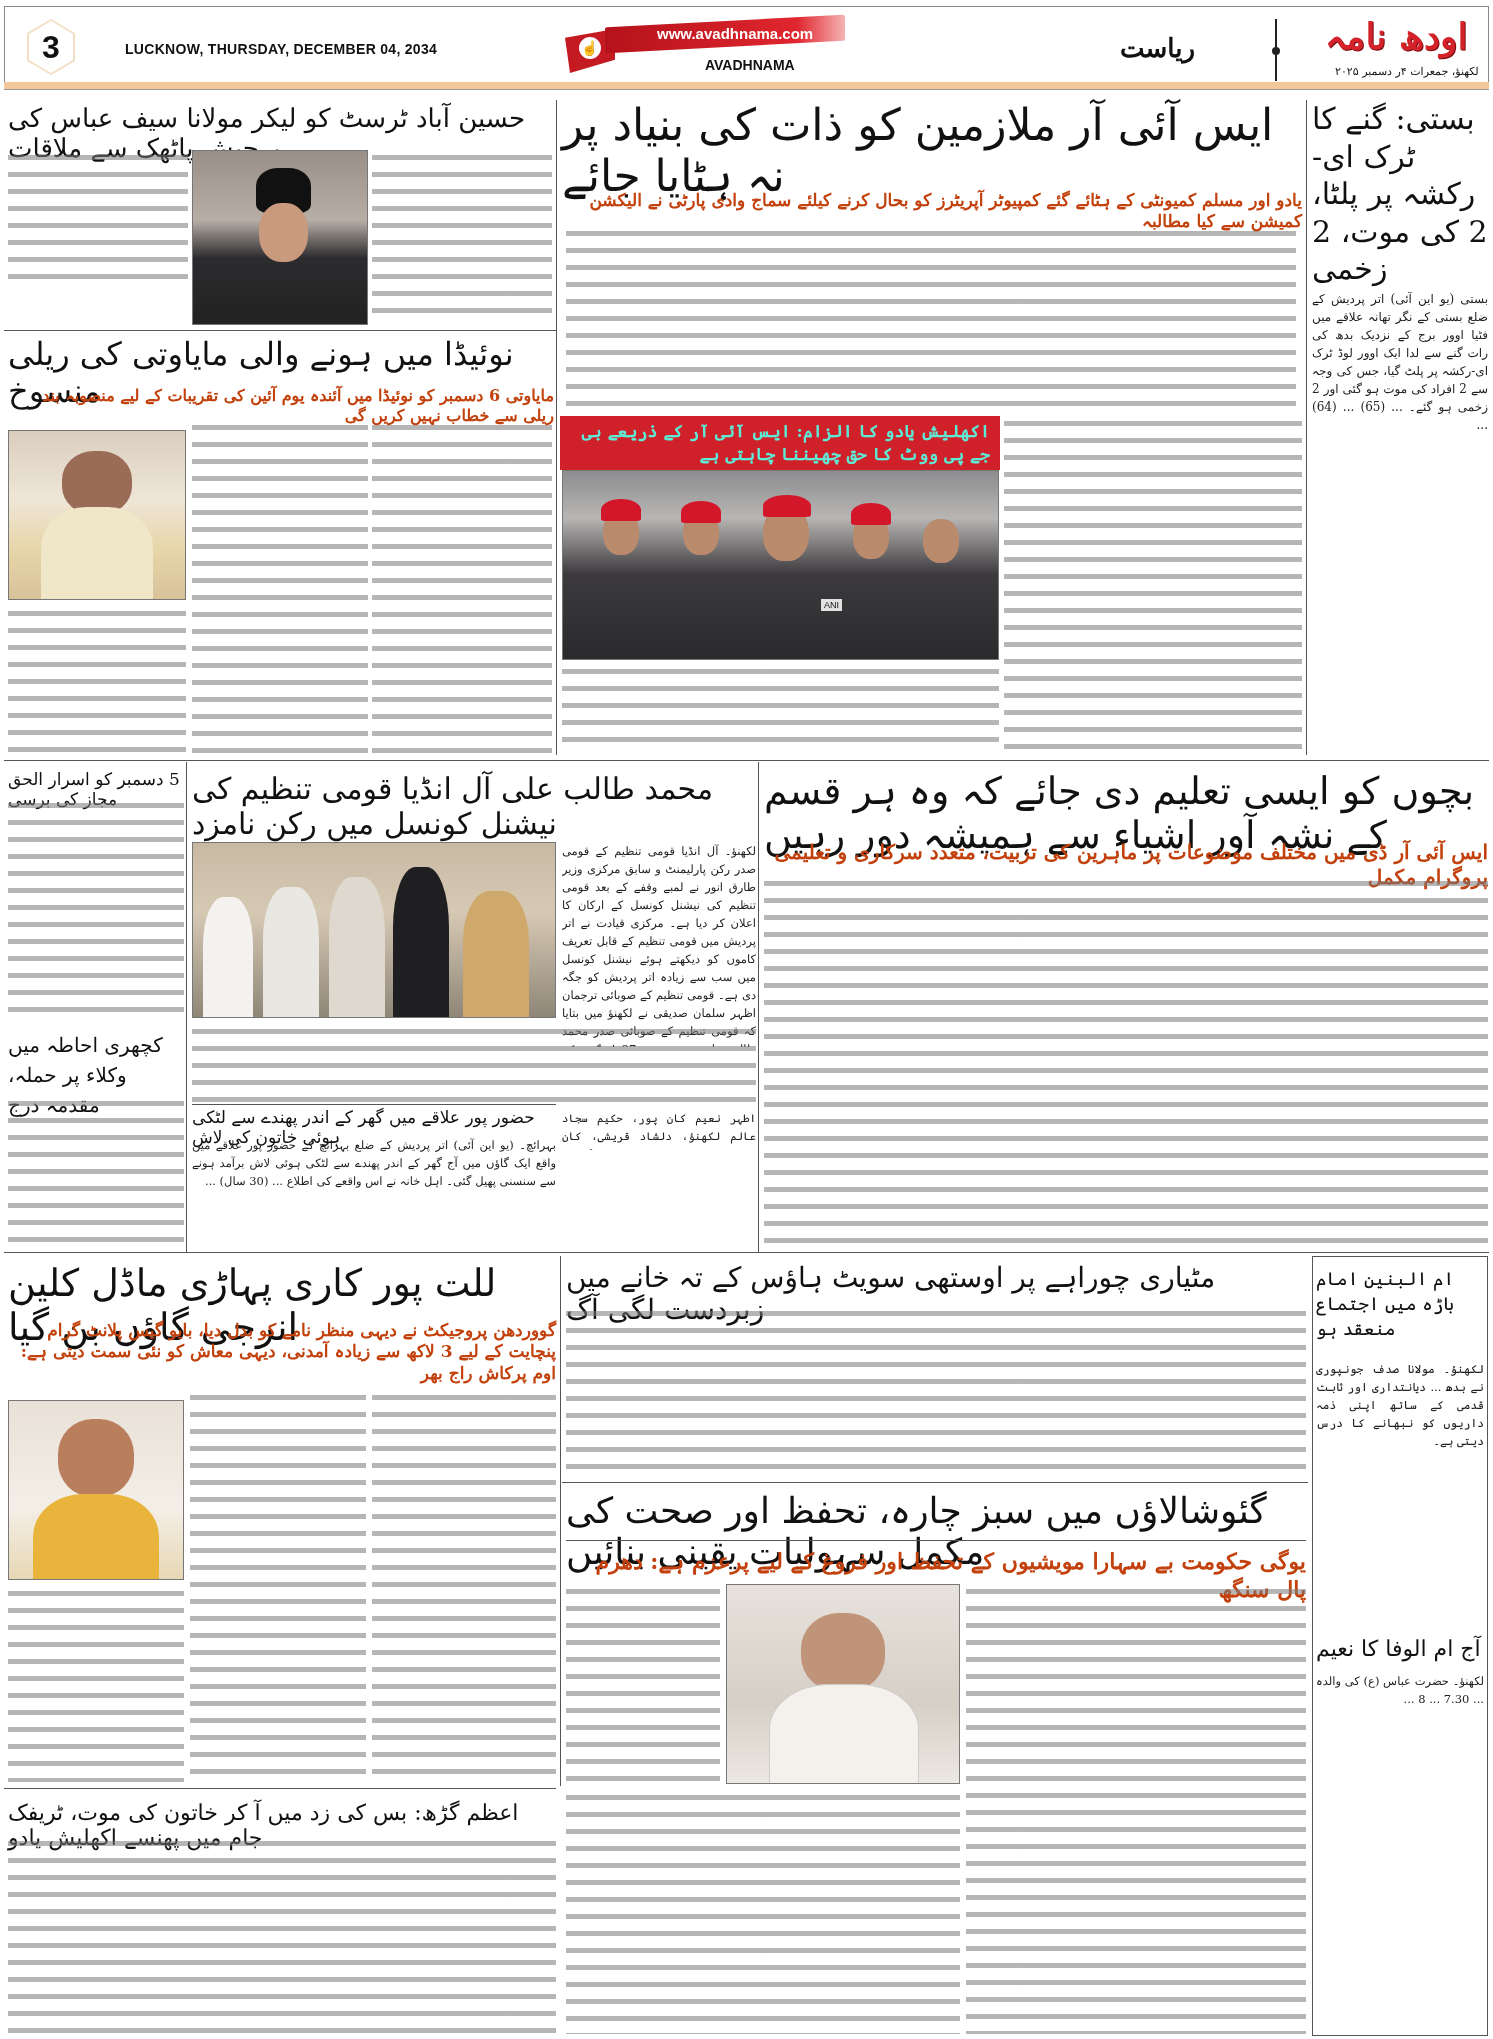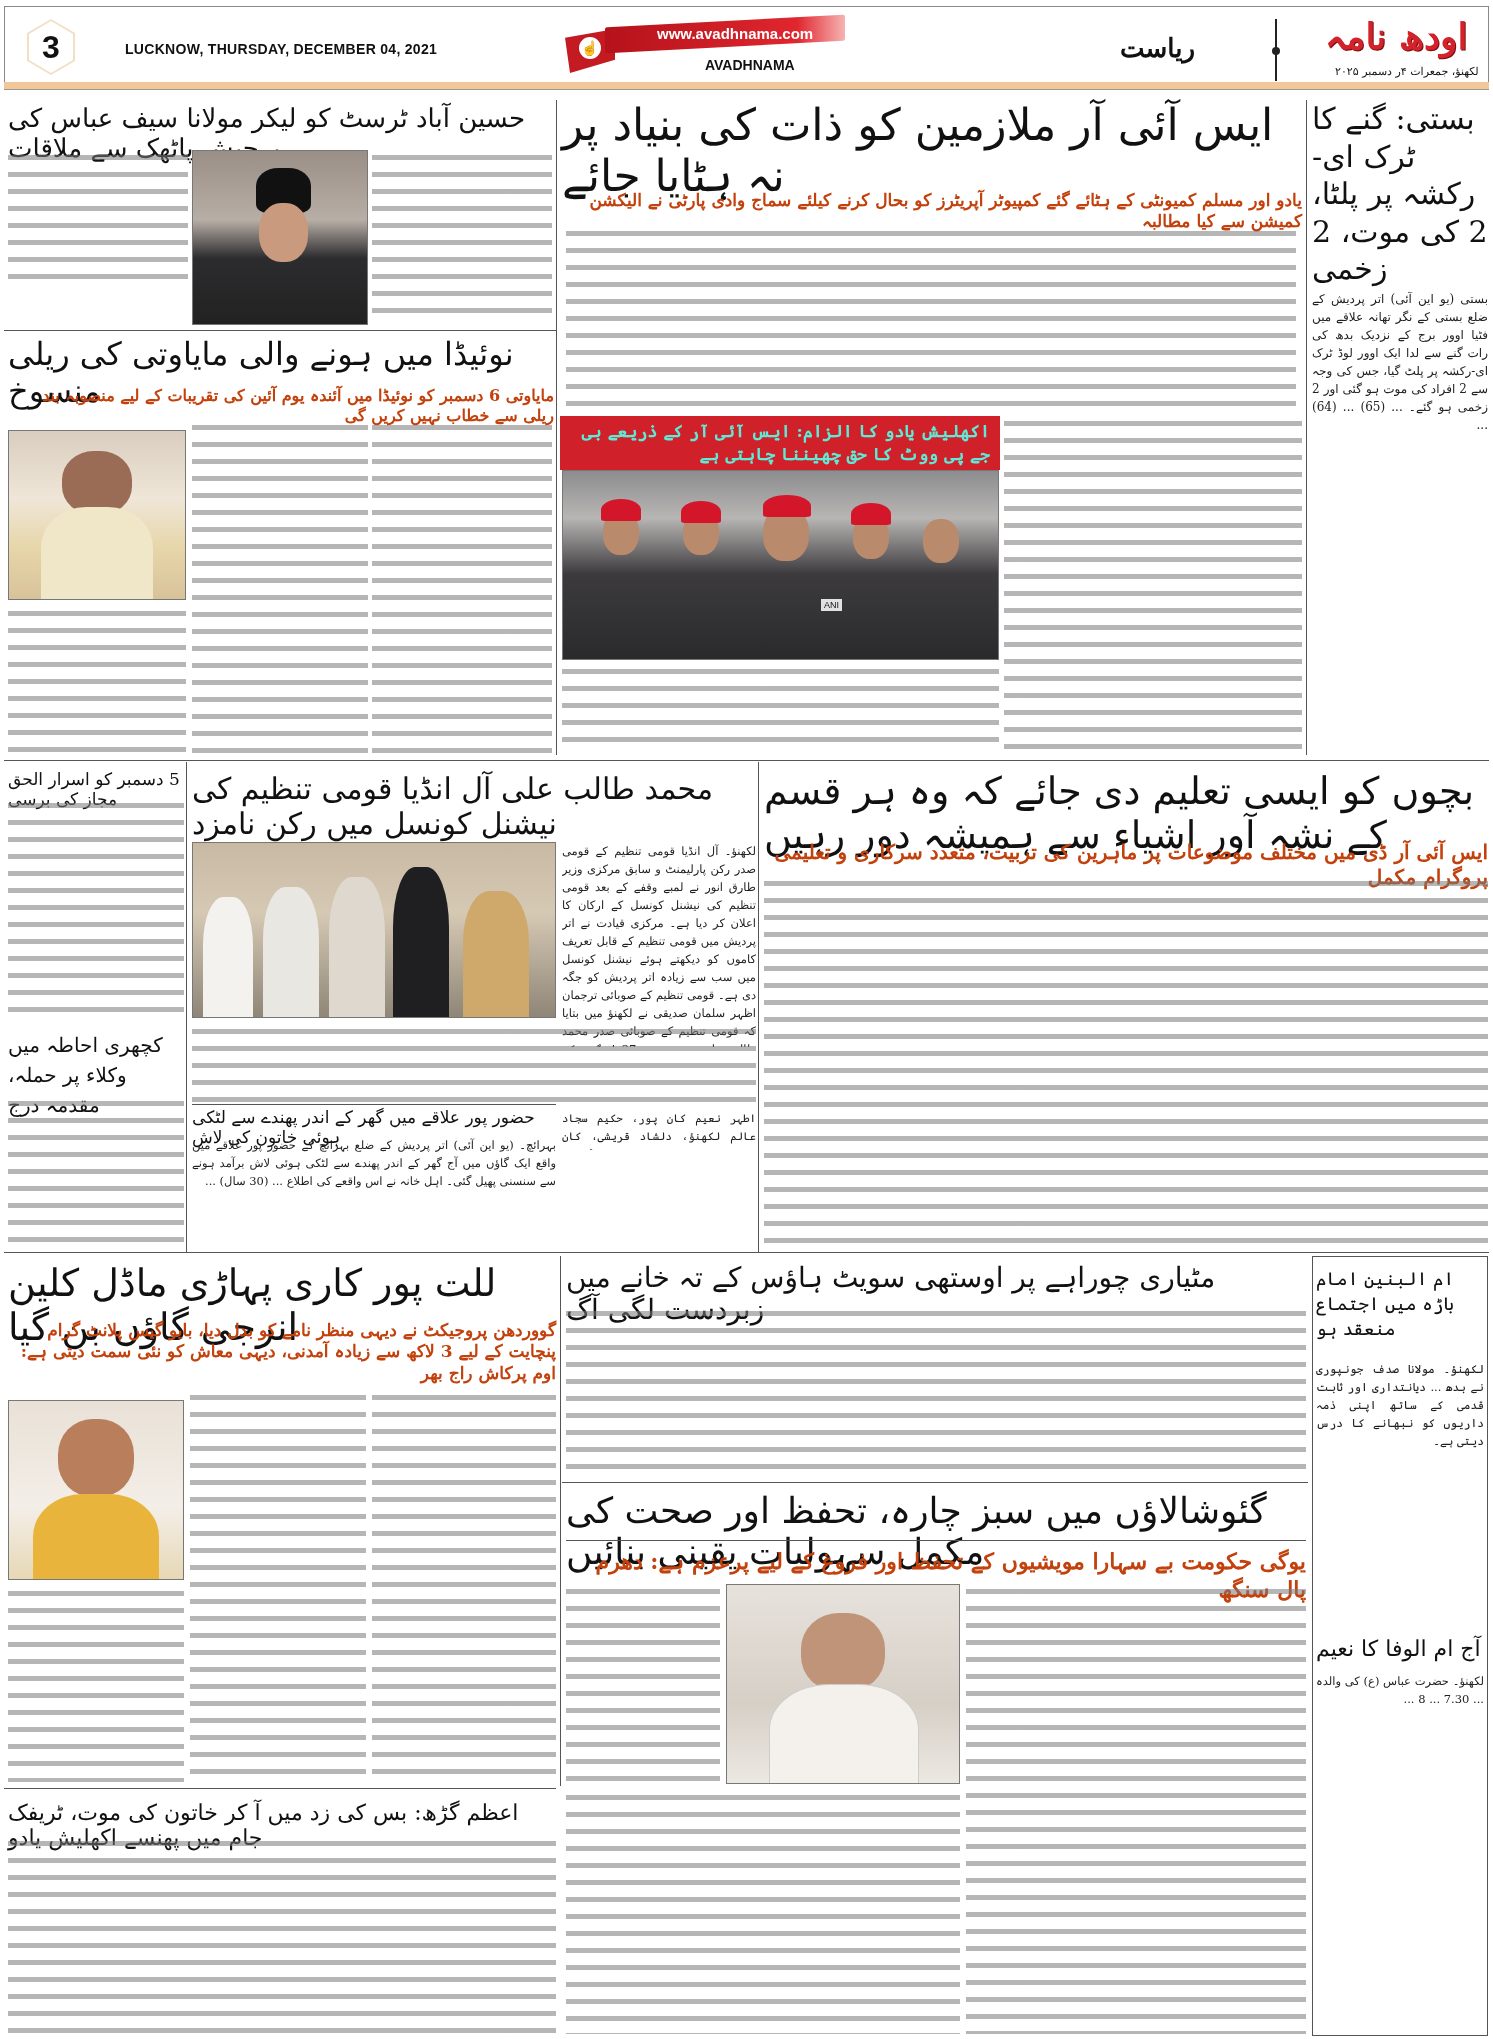--- a/index.html
+++ b/index.html
@@ -78,21 +78,21 @@
   .p-dharampal::after { content:""; position:absolute; left:18%; top:50%; width:64%; height:56%; background:#f4f1ec; border-radius:40% 40% 0 0; border:1px solid #ccc; }
 
   .photo-tag { position:absolute; background: rgba(255,255,255,.85); font-size: 9px; padding: 1px 3px; font-family: "Liberation Sans", sans-serif; }
 </style>
 </head>
 <body>
 
 <div class="masthead">
   <div class="page-hex"></div>
   <div class="page-hex-inner">3</div>
-  <div class="dateline">LUCKNOW,  THURSDAY,  DECEMBER 04,  2021</div>
+  <div class="dateline">LUCKNOW,  THURSDAY,  DECEMBER 04,  2034</div>
   <div class="ribbon">
     <div class="ribbon-tail"></div>
     <div class="ribbon-bar"></div>
     <div class="ribbon-hand">☝</div>
     <div class="ribbon-url">www.avadhnama.com</div>
     <div class="ribbon-name">AVADHNAMA</div>
   </div>
   <div class="section-name">ریاست</div>
   <div class="mast-divider"></div>
   <div class="logo-urdu">اودھ نامہ</div>

